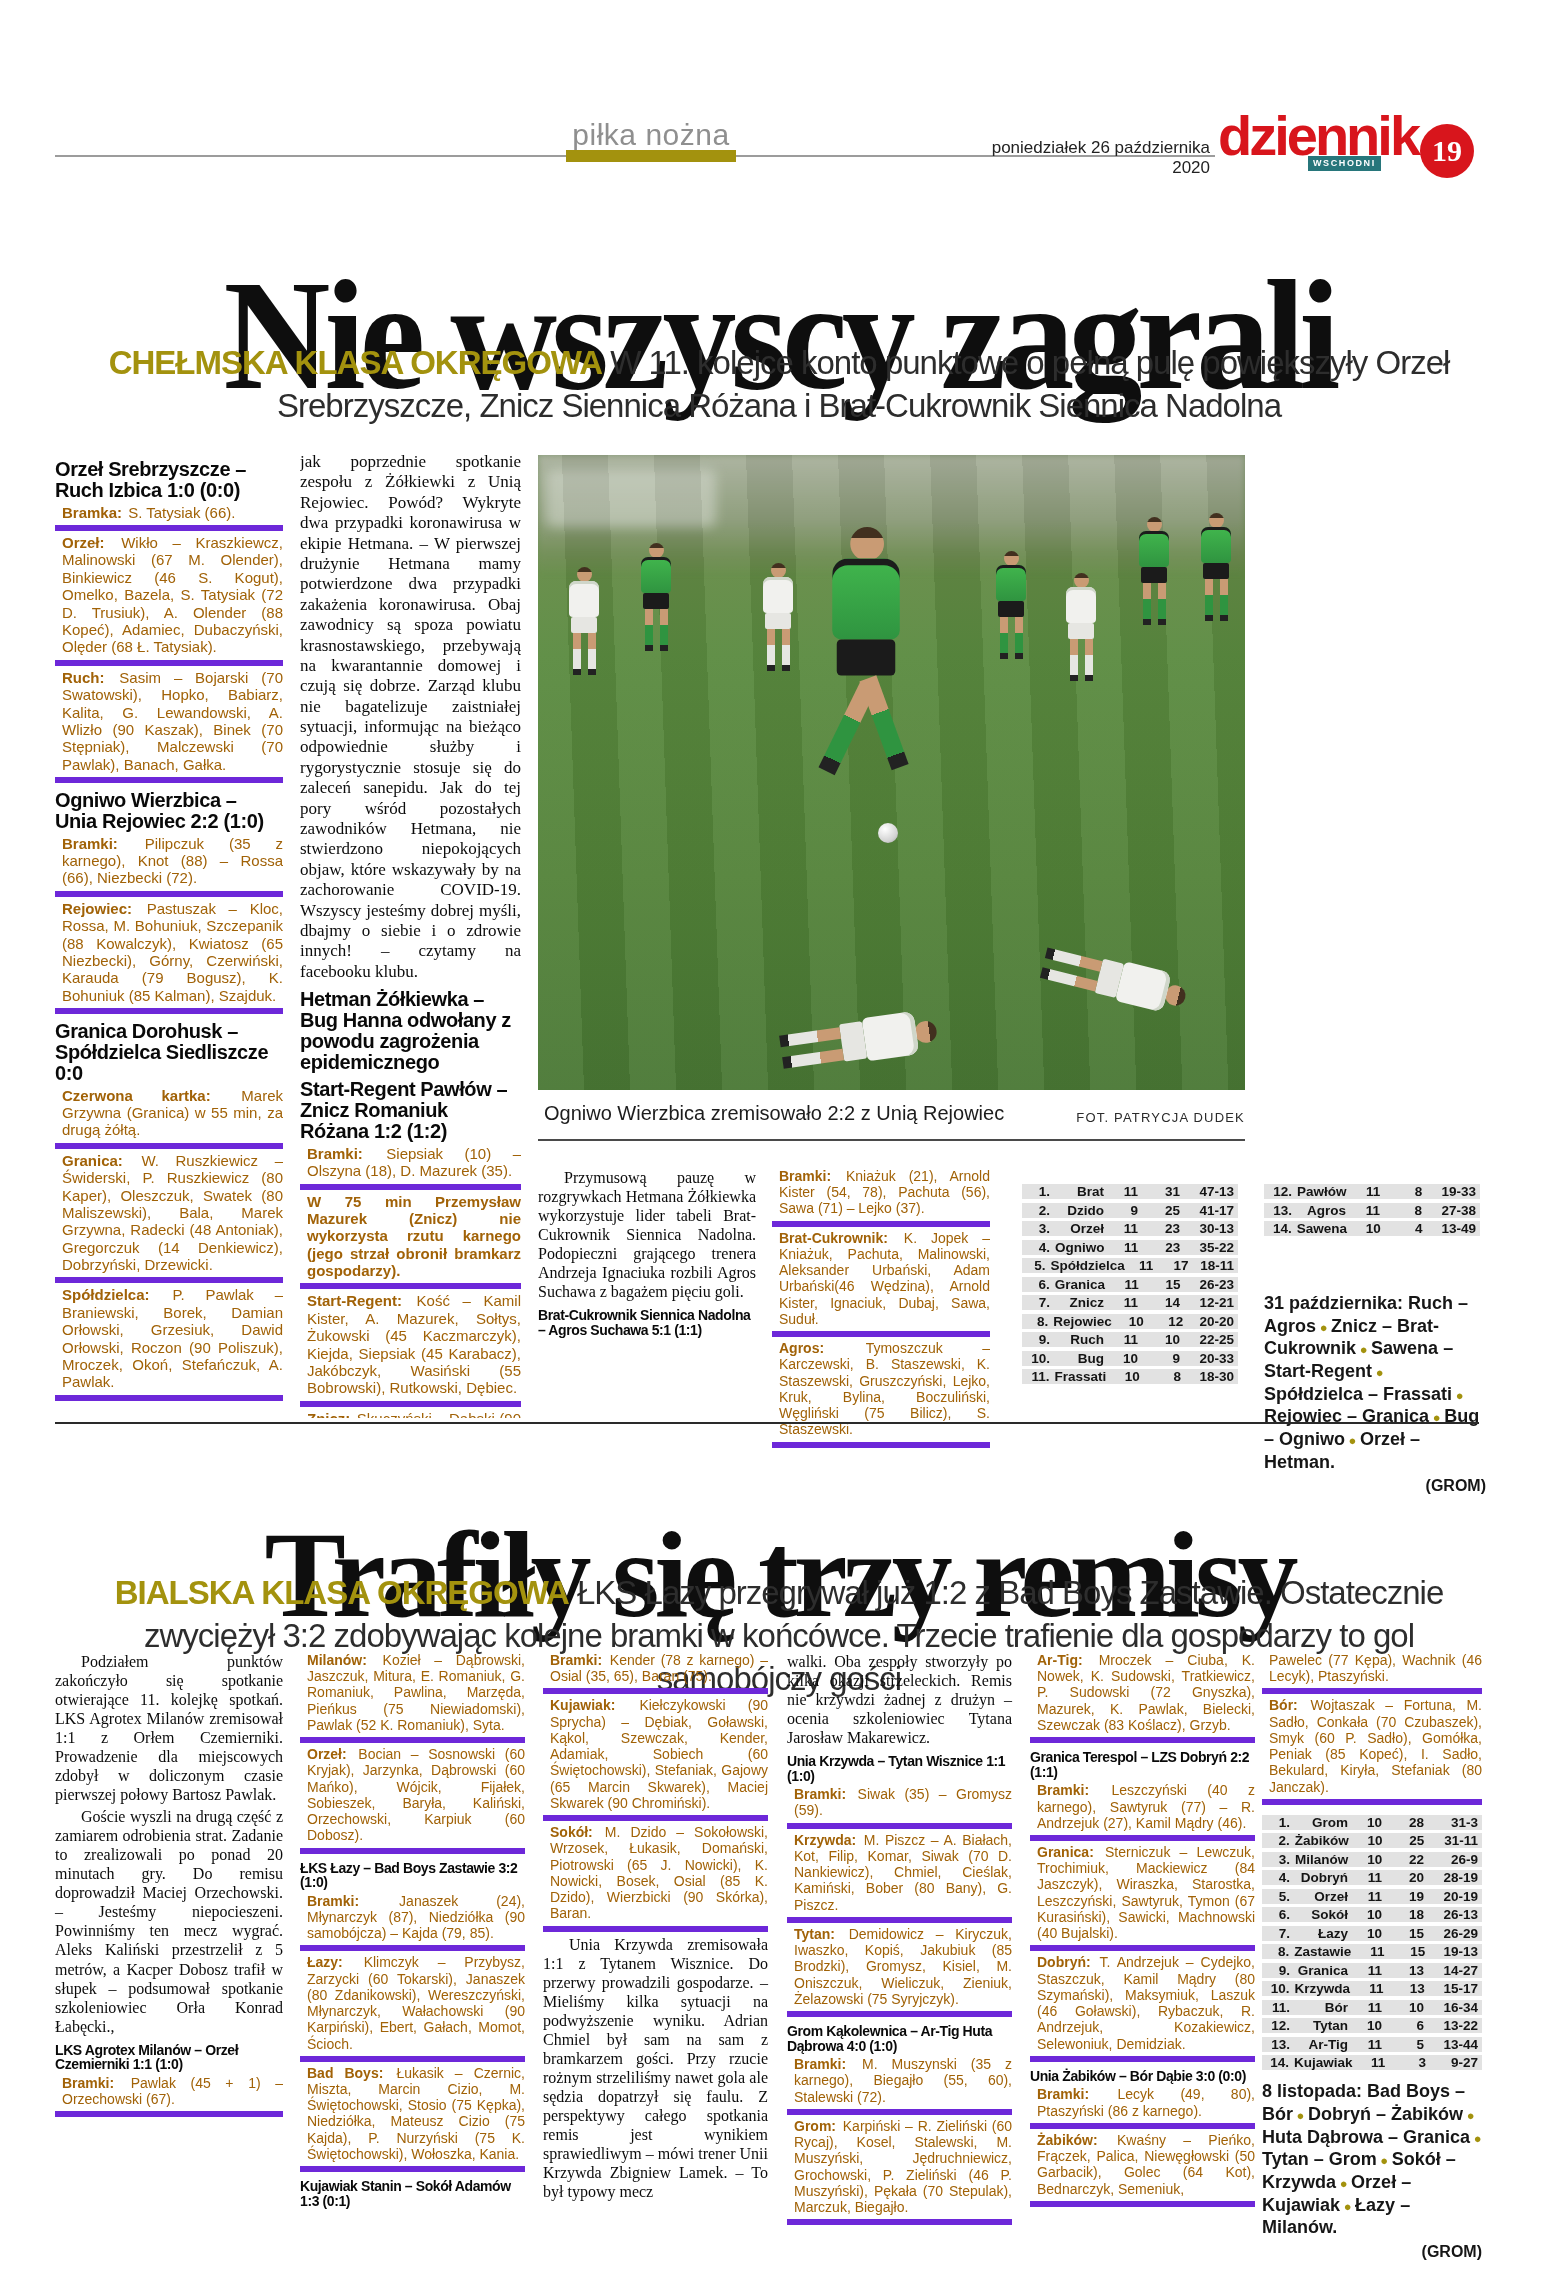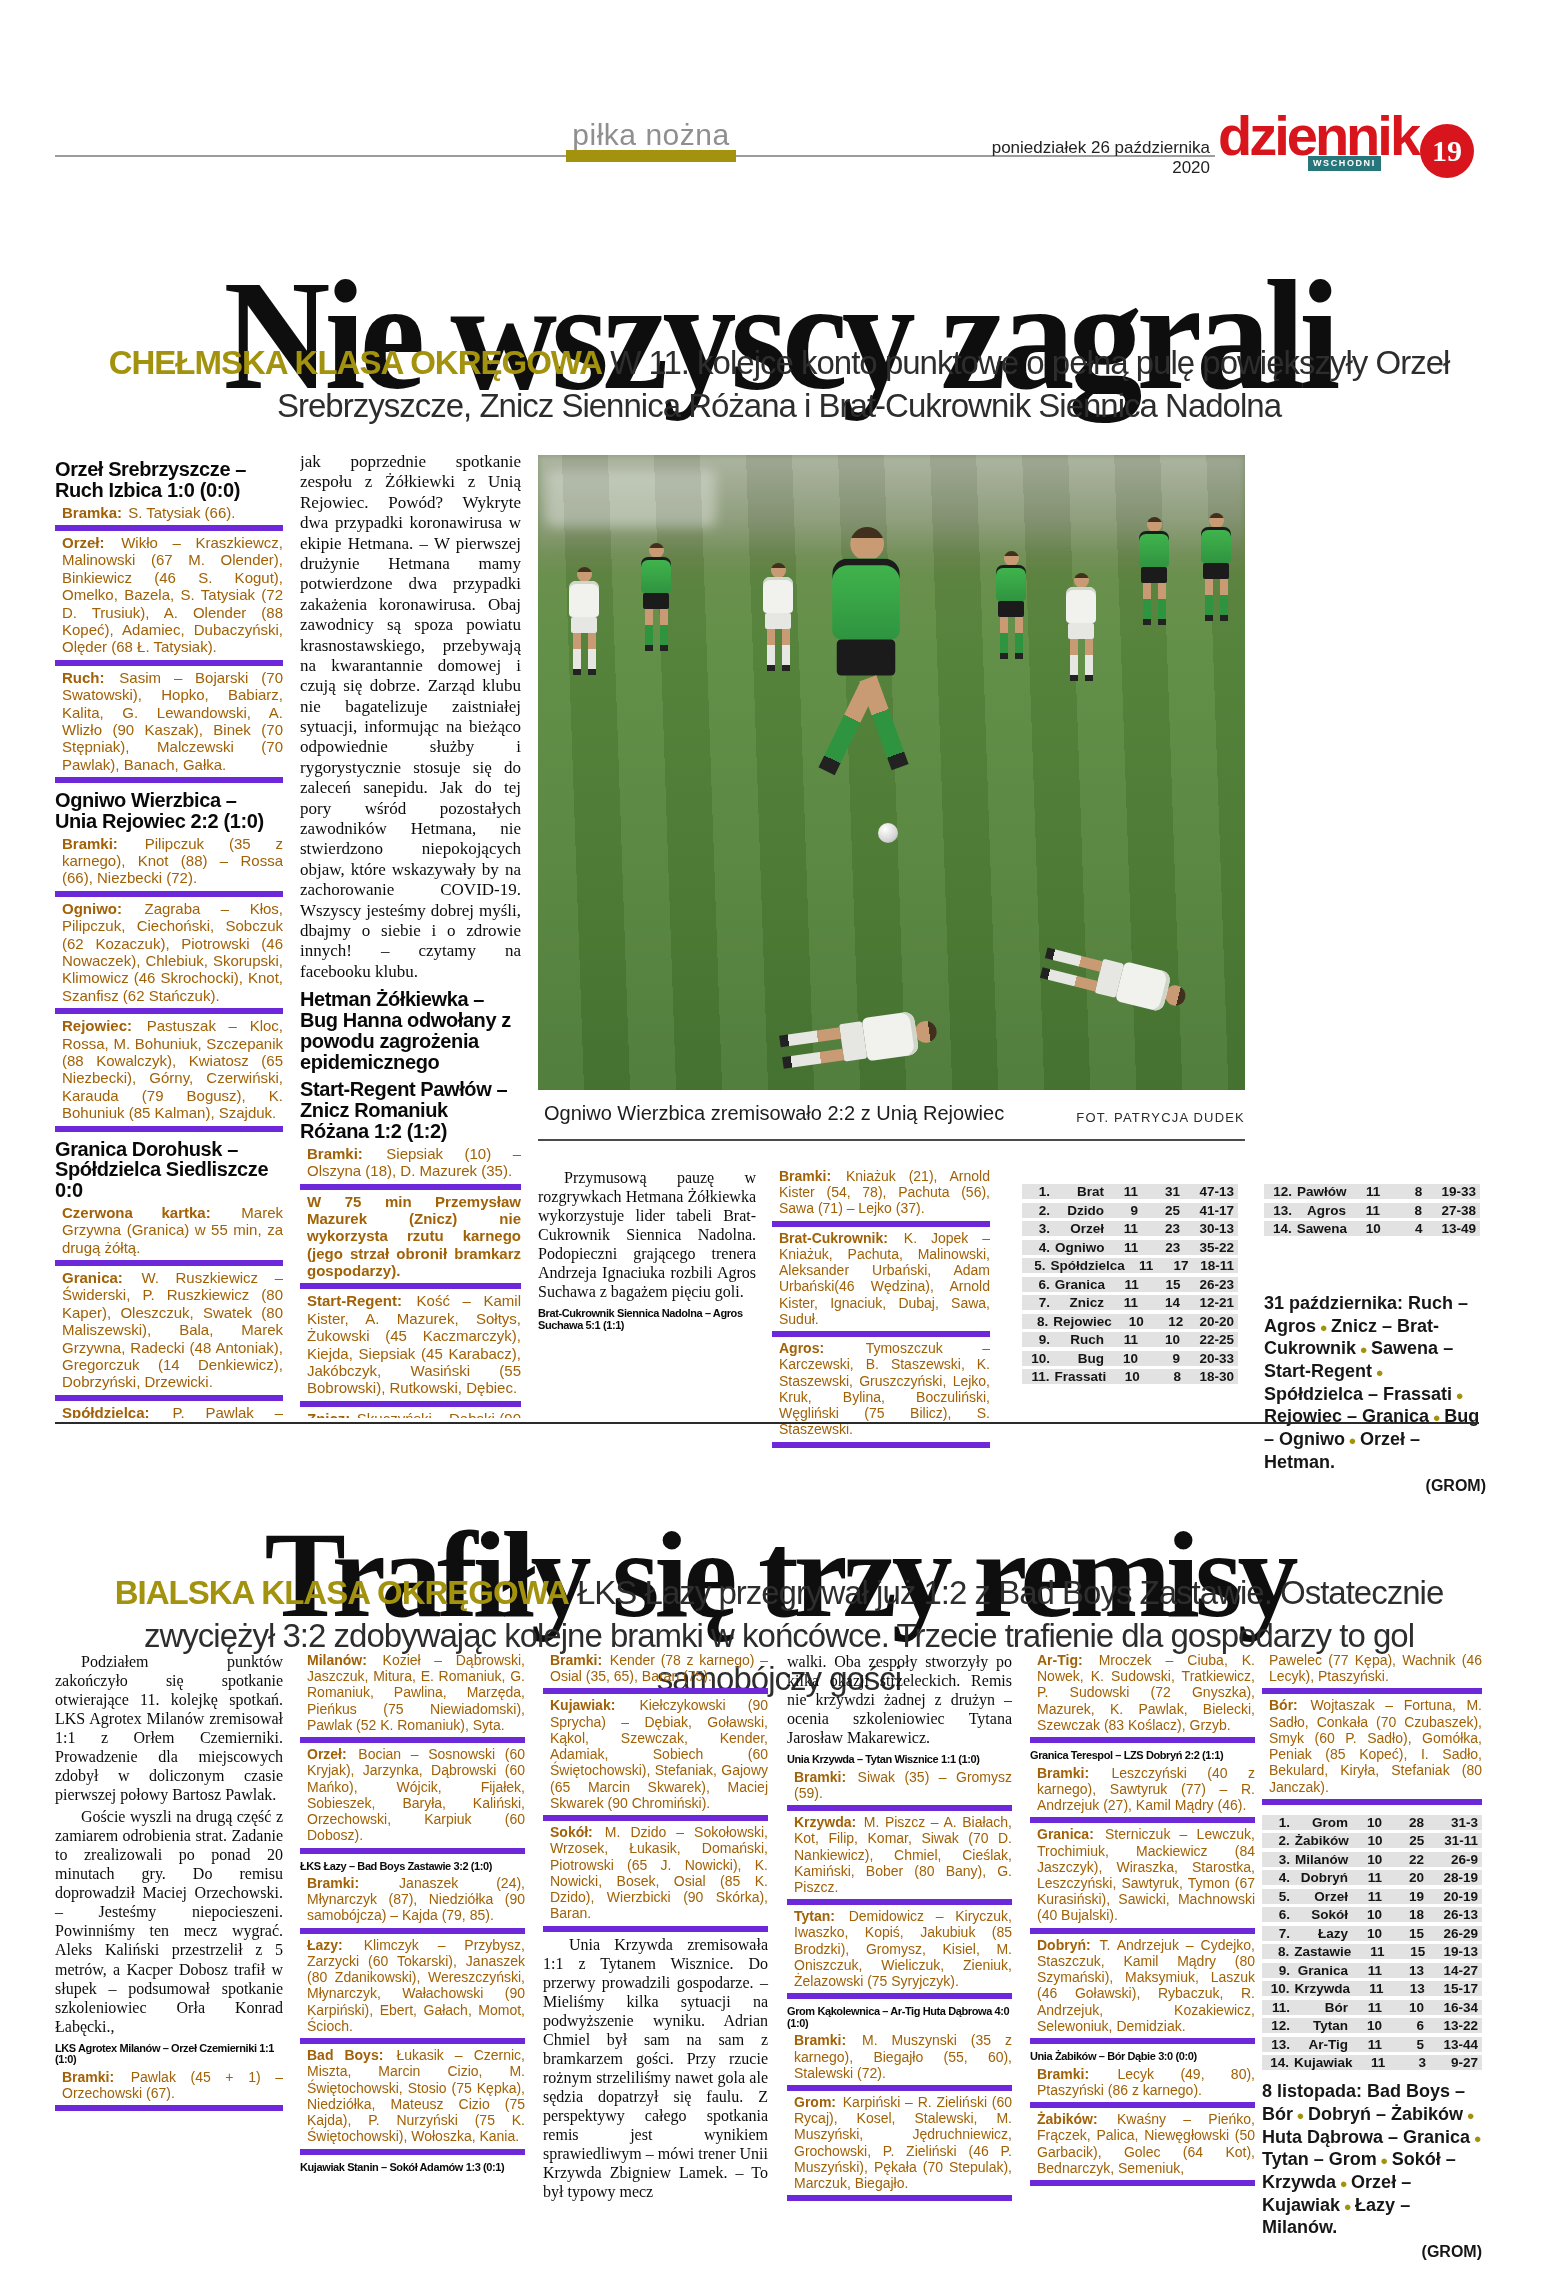--- a/index.html
+++ b/index.html
@@ -34,21 +34,21 @@
   .blk.h{font-weight:bold;line-height:1.04;letter-spacing:-.4px;margin:7px 0 3px;color:#090909;}
   .blk.e,.blk.n{text-align:justify;border-bottom:6px solid #6d28d9;padding:0 0 4px 7px;color:#a16207;}
   .blk.n{font-weight:bold;}
   .blk.e b{margin-right:2px;}
   .blk.b,.blk.bi{font-family:"Liberation Serif",serif;text-align:justify;color:#0b0b0b;}
   .blk.b{text-indent:26px;}
   
   .big-type .blk.h{font-size:20px;}
   .big-type .blk.e,.big-type .blk.n{font-size:15px;line-height:1.16;}
   .big-type .blk.b,.big-type .blk.bi{font-size:17px;line-height:1.2;}
-  .mid-type .blk.h{font-size:11px;}
+  .mid-type .blk.h{font-size:14px;}
   .mid-type .blk.e,.mid-type .blk.n{font-size:14px;line-height:1.16;}
   .mid-type .blk.b,.mid-type .blk.bi{font-size:16px;line-height:1.19;}
   
   .photo{position:absolute;left:538px;top:455px;width:707px;height:635px;overflow:hidden;
      background:linear-gradient(180deg,#7d936b 0px,#6d8c55 70px,#628a44 120px,#5a8a3f 200px,#528238 420px,#497734 635px);}
   .photo::before{content:"";position:absolute;left:0;top:0;right:0;height:118px;
      background:linear-gradient(180deg,#a9b19d,#8a9a77 55%,#6d8a50 85%,rgba(109,138,80,0));filter:blur(3px);}
   .photo::after{content:"";position:absolute;inset:0;
      background:repeating-linear-gradient(88deg,rgba(255,255,255,.05) 0 46px,rgba(0,0,0,.05) 46px 92px);}
   .glasshouse{position:absolute;left:8px;top:14px;width:170px;height:58px;background:rgba(214,218,208,.55);
@@ -112,21 +112,20 @@
   <h1 class="headline" id="h1a">Nie wszyscy zagrali</h1>
   <div class="kicker" id="k1"><span class="gold">CHEŁMSKA KLASA OKRĘGOWA</span> <span>W 11. kolejce konto punktowe o pełną pulę powiększyły Orzeł Srebrzyszcze, Znicz Siennica Różana i Brat-Cukrownik Siennica Nadolna</span></div>
 
   <div class="col topcol big-type" style="left:55px;top:452px;width:228px">
       <div class="blk h">Orzeł Srebrzyszcze – Ruch Izbica 1:0 (0:0)</div>
       <div class="blk e"><b>Bramka: </b>S. Tatysiak (66).</div>
       <div class="blk e"><b>Orzeł: </b>Wikło – Kraszkiewcz, Malinowski (67 M. Olender), Binkiewicz (46 S. Kogut), Omelko, Bazela, S. Tatysiak (72 D. Trusiuk), A. Olender (88 Kopeć), Adamiec, Dubaczyński, Olęder (68 Ł. Tatysiak).</div>
       <div class="blk e"><b>Ruch: </b>Sasim – Bojarski (70 Swatowski), Hopko, Babiarz, Kalita, G. Lewandowski, A. Wlizło (90 Kaszak), Binek (70 Stępniak), Malczewski (70 Pawlak), Banach, Gałka.</div>
       <div class="blk h">Ogniwo Wierzbica – Unia Rejowiec 2:2 (1:0)</div>
       <div class="blk e"><b>Bramki: </b>Pilipczuk (35 z karnego), Knot (88) – Rossa (66), Niezbecki (72).</div>
-      <div class="blk e"><b>Ogniwo: </b>Zagraba – Kłos, Pilipczuk, Ciechoński, Sobczuk (62 Kozaczuk), Piotrowski (46 Nowaczek), Chlebiuk, Skorupski, Klimowicz (46 Skrochocki), Knot, Szanfisz (62 Stańczuk).</div>
       <div class="blk e"><b>Rejowiec: </b>Pastuszak – Kloc, Rossa, M. Bohuniuk, Szczepanik (88 Kowalczyk), Kwiatosz (65 Niezbecki), Górny, Czerwiński, Karauda (79 Bogusz), K. Bohuniuk (85 Kalman), Szajduk.</div>
       <div class="blk h">Granica Dorohusk – Spółdzielca Siedliszcze 0:0</div>
       <div class="blk e"><b>Czerwona kartka: </b>Marek Grzywna (Granica) w 55 min, za drugą żółtą.</div>
       <div class="blk e"><b>Granica: </b>W. Ruszkiewicz – Świderski, P. Ruszkiewicz (80 Kaper), Oleszczuk, Swatek (80 Maliszewski), Bala, Marek Grzywna, Radecki (48 Antoniak), Gregorczuk (14 Denkiewicz), Dobrzyński, Drzewicki.</div>
       <div class="blk e"><b>Spółdzielca: </b>P. Pawlak – Braniewski, Borek, Damian Orłowski, Grzesiuk, Dawid Orłowski, Roczon (90 Poliszuk), Mroczek, Okoń, Stefańczuk, A. Pawlak.</div>
     </div>
   <div class="col topcol big-type" style="left:300px;top:452px;width:221px">
       <div class="blk bi">jak poprzednie spotkanie zespołu z Żółkiewki z Unią Rejowiec. Powód? Wykryte dwa przypadki koronawirusa w ekipie Hetmana. – W pierwszej drużynie Hetmana mamy potwierdzone dwa przypadki zakażenia koronawirusa. Obaj zawodnicy są spoza powiatu krasnostawskiego, przebywają na kwarantannie domowej i czują się dobrze. Zarząd klubu nie bagatelizuje zaistniałej sytuacji, informując na bieżąco odpowiednie służby i rygorystycznie stosuje się do zaleceń sanepidu. Jak do tej pory wśród pozostałych zawodników Hetmana, nie stwierdzono niepokojących objaw, które wskazywały by na zachorowanie COVID-19. Wszyscy jesteśmy dobrej myśli, dbajmy o siebie i o zdrowie innych! – czytamy na facebooku klubu.</div>
       <div class="blk h">Hetman Żółkiewka – Bug Hanna odwołany z powodu zagrożenia epidemicznego</div>
       <div class="blk h">Start-Regent Pawłów – Znicz Romaniuk Różana 1:2 (1:2)</div>

